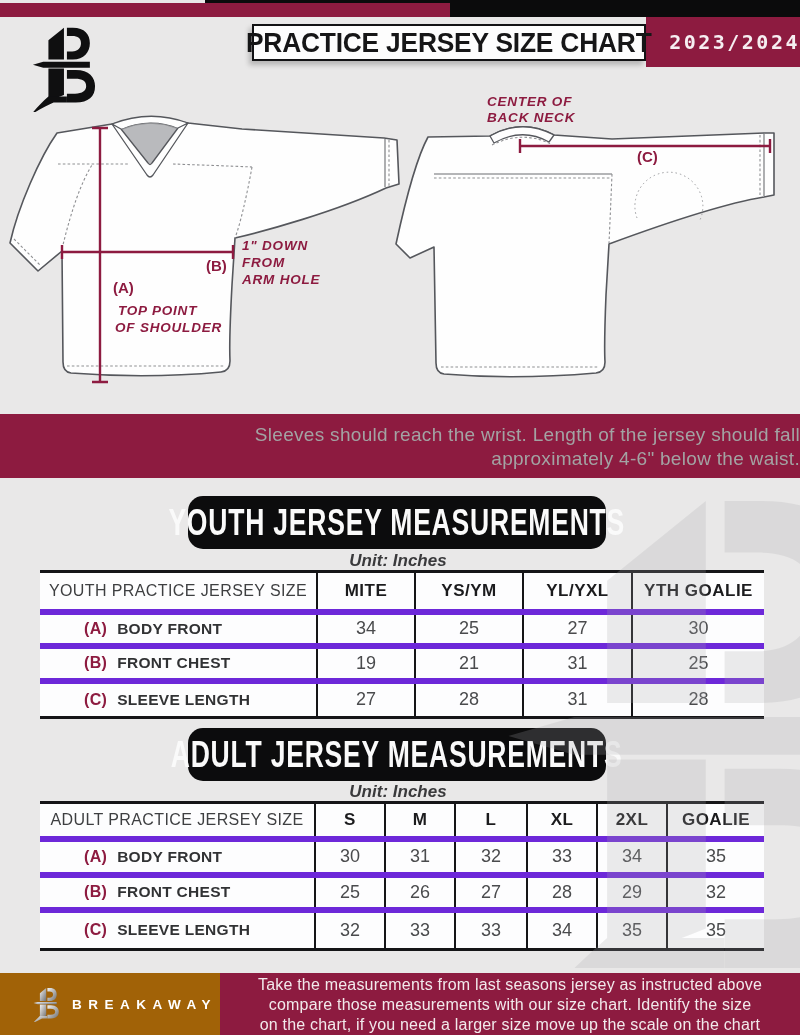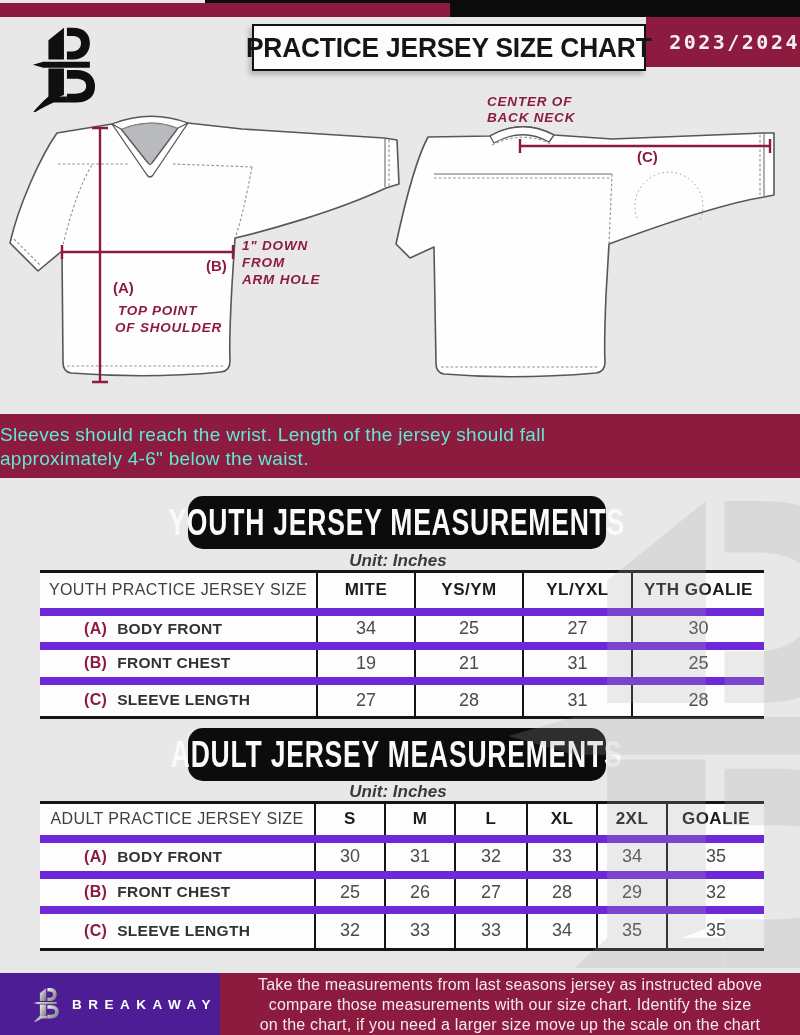--- a/index.html
+++ b/index.html
@@ -1,21 +1,21 @@
 <!DOCTYPE html>
 <html><head>
 <meta charset="utf-8">
 <style>
   html,body{margin:0;padding:0;}
   #page{position:relative;width:800px;height:1035px;background:#e9e8e8;overflow:hidden;
         font-family:"Liberation Sans",sans-serif;-webkit-font-smoothing:antialiased;}
   
   .top-black{position:absolute;left:205px;top:0;width:595px;height:17px;background:#0b0b0c;}
   .top-maroon{position:absolute;left:0;top:3px;width:450px;height:14px;background:#8d1b40;}
-  .title-box{position:absolute;left:252px;top:24px;width:394px;height:47px;background:#fdfdfd;
+  .title-box{position:absolute;left:252px;top:24px;width:394px;height:37px;background:#fdfdfd;
              border:2px solid #121214;box-sizing:border-box;display:flex;align-items:center;justify-content:center;
              z-index:3;box-shadow:-3px 4px 5px rgba(0,0,0,.22);}
   .title-box span{font-size:28px;font-weight:800;color:#161617;white-space:nowrap;letter-spacing:-.2px;
                   transform:scaleX(.94);}
   .year-box{position:absolute;left:646px;top:17px;width:154px;height:50px;background:#8d1b40;z-index:2;
             display:flex;align-items:center;justify-content:flex-end;}
   .year-box span{font-family:"DejaVu Sans Mono",monospace;font-size:20px;font-weight:700;color:#f6eef1;
                  letter-spacing:2.5px;}
   .hdr-logo{position:absolute;left:24px;top:22px;z-index:3;}
   
@@ -23,45 +23,45 @@
   .jersey{fill:#fefefe;stroke:#55575c;stroke-width:1.6;stroke-linejoin:round;}
   .neck{fill:#b9babd;stroke:#8e8f92;stroke-width:.8;}
   .collar{fill:#fefefe;stroke:#55575c;stroke-width:1.3;stroke-linejoin:round;}
   .seam{fill:none;stroke:#8e8f92;stroke-width:1.1;stroke-dasharray:2.6 2.2;}
   .sseam{fill:none;stroke:#6b6c70;stroke-width:1.1;}
   .mline{stroke:#8d1b40;stroke-width:2.4;fill:none;}
   .mkey{fill:#8d1b40;font-weight:800;font-size:15px;}
   .mcap{fill:#8d1b40;font-style:italic;font-weight:600;font-size:13.5px;letter-spacing:.8px;}
   
   .notice{position:absolute;left:0;top:414px;width:800px;height:64px;background:#8d1b40;z-index:2;
-          color:#5eead4;text-align:left;font-size:19px;line-height:24px;padding-top:9px;
+          color:#a3a3a3;text-align:right;font-size:19px;line-height:24px;padding-top:9px;
           box-sizing:border-box;letter-spacing:.3px;}
   
   .banner{position:absolute;left:188px;width:418px;height:53px;background:#0c0c0d;border-radius:15px;
           display:flex;align-items:center;justify-content:center;z-index:2;}
   .banner span{color:#fafafa;font-weight:700;font-size:34px;letter-spacing:1px;white-space:nowrap;
                transform:scale(.78,1.08);}
   .unit{position:absolute;left:0;width:796px;text-align:center;font-style:italic;font-size:17px;
         font-weight:600;color:#3a3a3c;z-index:2;}
   
   .size-table{position:absolute;border-collapse:collapse;table-layout:fixed;width:724px;background:#fdfdfe;
               border-top:3px solid #151517;border-bottom:3px solid #151517;z-index:2;}
   .size-table th,.size-table td{padding:0;}
-  .size-table tbody td{border-top:8px solid #6d28d9;}
+  .size-table tbody td{border-top:6px solid #6d28d9;}
   .vcell{border-left:2px solid #151517;}
   .tlabel{font-size:16px;color:#3e3f41;font-weight:500;letter-spacing:.4px;text-align:center;}
   .thead{font-size:17px;font-weight:700;color:#1b1b1d;letter-spacing:.5px;text-align:center;}
   .val{font-size:18px;color:#4a4b4d;text-align:center;}
   .rlabel{text-align:left;padding-left:44px !important;font-size:15.5px;color:#313234;font-weight:600;letter-spacing:.3px;}
   .rkey{color:#8d1b40;font-weight:800;margin-right:10px;font-size:16px;}
   
   .watermark{position:absolute;left:452px;top:468px;width:348px;height:500px;overflow:hidden;
              opacity:.22;z-index:4;pointer-events:none;}
   
-  .footer-black{position:absolute;left:0;top:973px;width:220px;height:62px;background:#4c1d95;z-index:5;
+  .footer-black{position:absolute;left:0;top:973px;width:220px;height:62px;background:#a16207;z-index:5;
                 display:flex;align-items:center;padding-left:30px;box-sizing:border-box;}
   .footer-black .brand{color:#ffffff;font-size:13.5px;font-weight:700;letter-spacing:6.5px;margin-left:12px;}
   .footer-maroon{position:absolute;left:220px;top:973px;width:580px;height:62px;background:#8d1b40;z-index:5;
                  color:#f2e9eb;font-size:16px;line-height:20px;text-align:center;padding-top:2px;
                  box-sizing:border-box;letter-spacing:.2px;font-weight:500;}
 </style>
 </head>
 <body>
 
 <div id="page">

